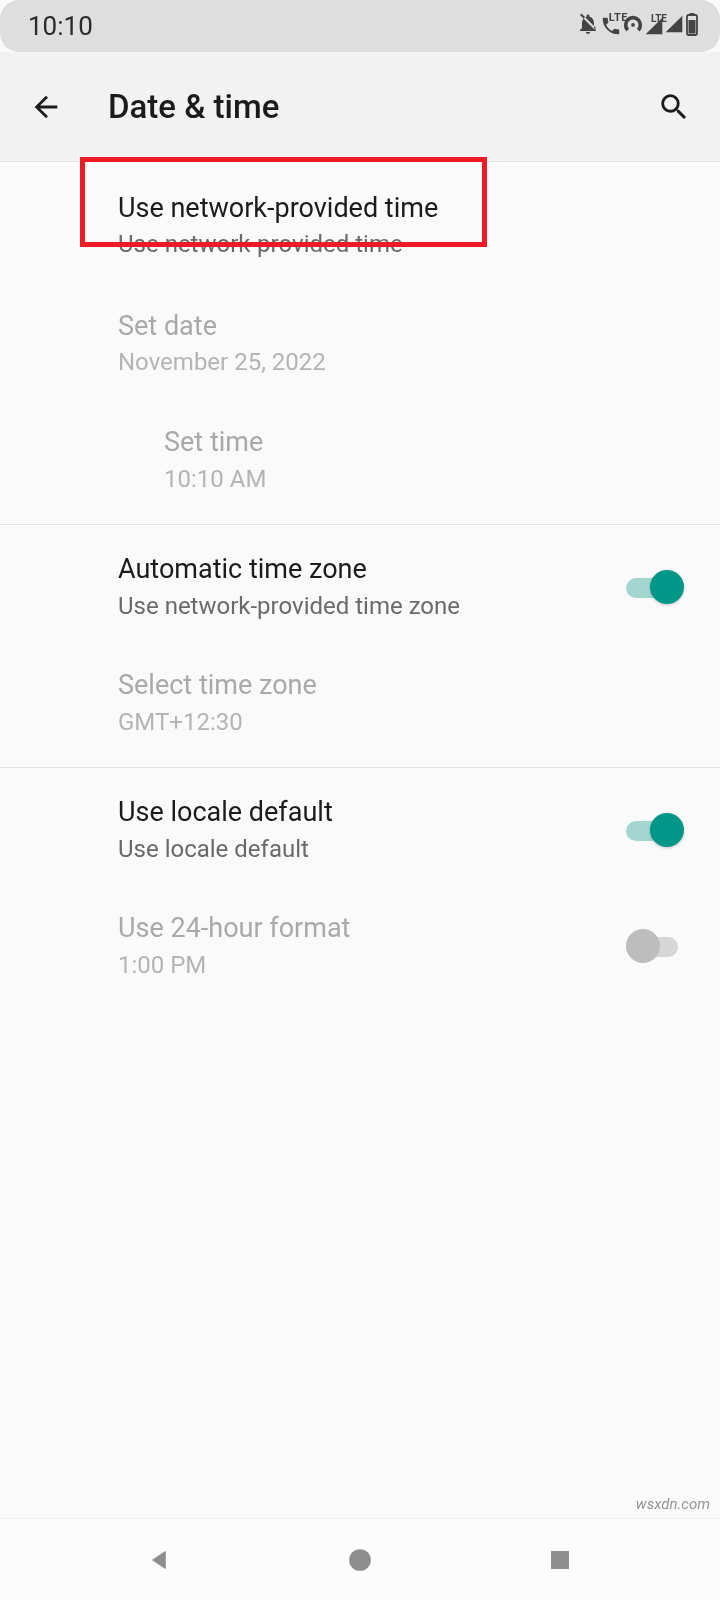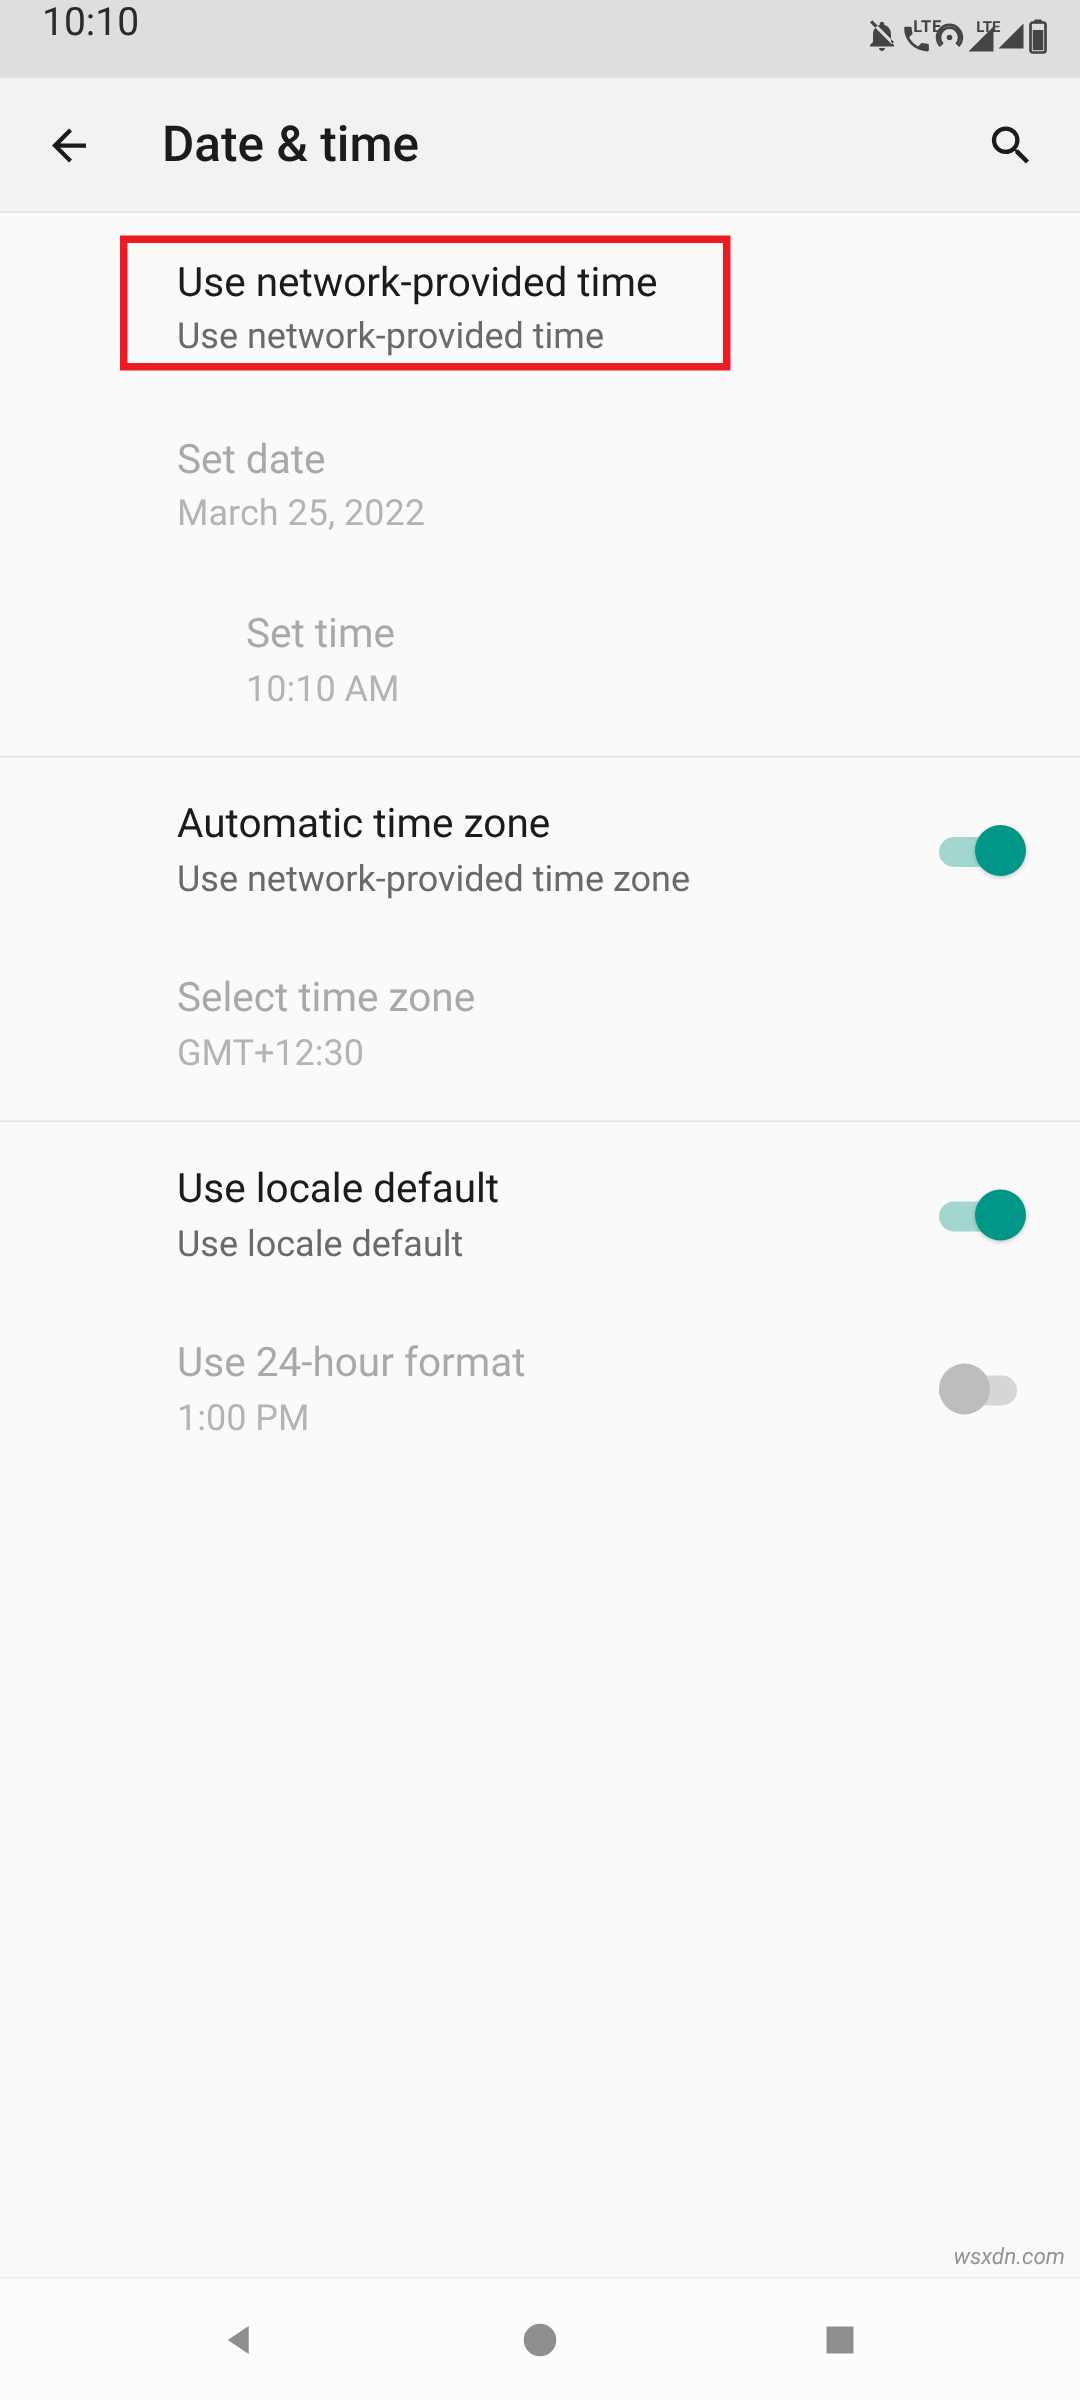--- a/index.html
+++ b/index.html
@@ -13,43 +13,45 @@
       width: 720px;
       height: 1600px;
       background: #fafafa;
       position: relative;
       overflow: hidden;
     }
     .status-bar {
       height: 52px;
       background: #dedede;
       display: flex;
+      align-items: center;
       justify-content: space-between;
       padding: 0 20px 0 28px;
       color: #2a2a2a;
+      border-radius: 19px;
     }
     .status-time {
       font-size: 26px;
       font-weight: 400;
     }
     .status-icons {
       display: flex;
       align-items: center;
     }
     .status-icons svg {
       fill: #444;
     }
     .lte-text {
       font-size: 11px;
       font-weight: 700;
       letter-spacing: 0.5px;
       color: #444;
     }
     .app-bar {
-      height: 90px;
+      height: 110px;
       background: #f2f2f2;
       display: flex;
       align-items: center;
       padding: 0 22px 0 22px;
       border-bottom: 1px solid #e3e3e3;
     }
     .back-btn {
       width: 48px;
       height: 48px;
       display: flex;
@@ -257,21 +259,21 @@
   <div class="list-item" style="padding-top:28px;padding-bottom:24px;">
     <div class="list-item-text">
       <div class="item-title">Use network-provided time</div>
       <div class="item-subtitle">Use network-provided time</div>
     </div>
   </div>
 
   <div class="list-item item-disabled">
     <div class="list-item-text">
       <div class="item-title">Set date</div>
-      <div class="item-subtitle">March 25, 2022</div>
+      <div class="item-subtitle">November 25, 2022</div>
     </div>
   </div>
 
   <div class="list-item item-disabled" style="padding-bottom:28px;margin-left:46px;">
     <div class="list-item-text">
       <div class="item-title">Set time</div>
       <div class="item-subtitle">10:10 AM</div>
     </div>
   </div>
 

